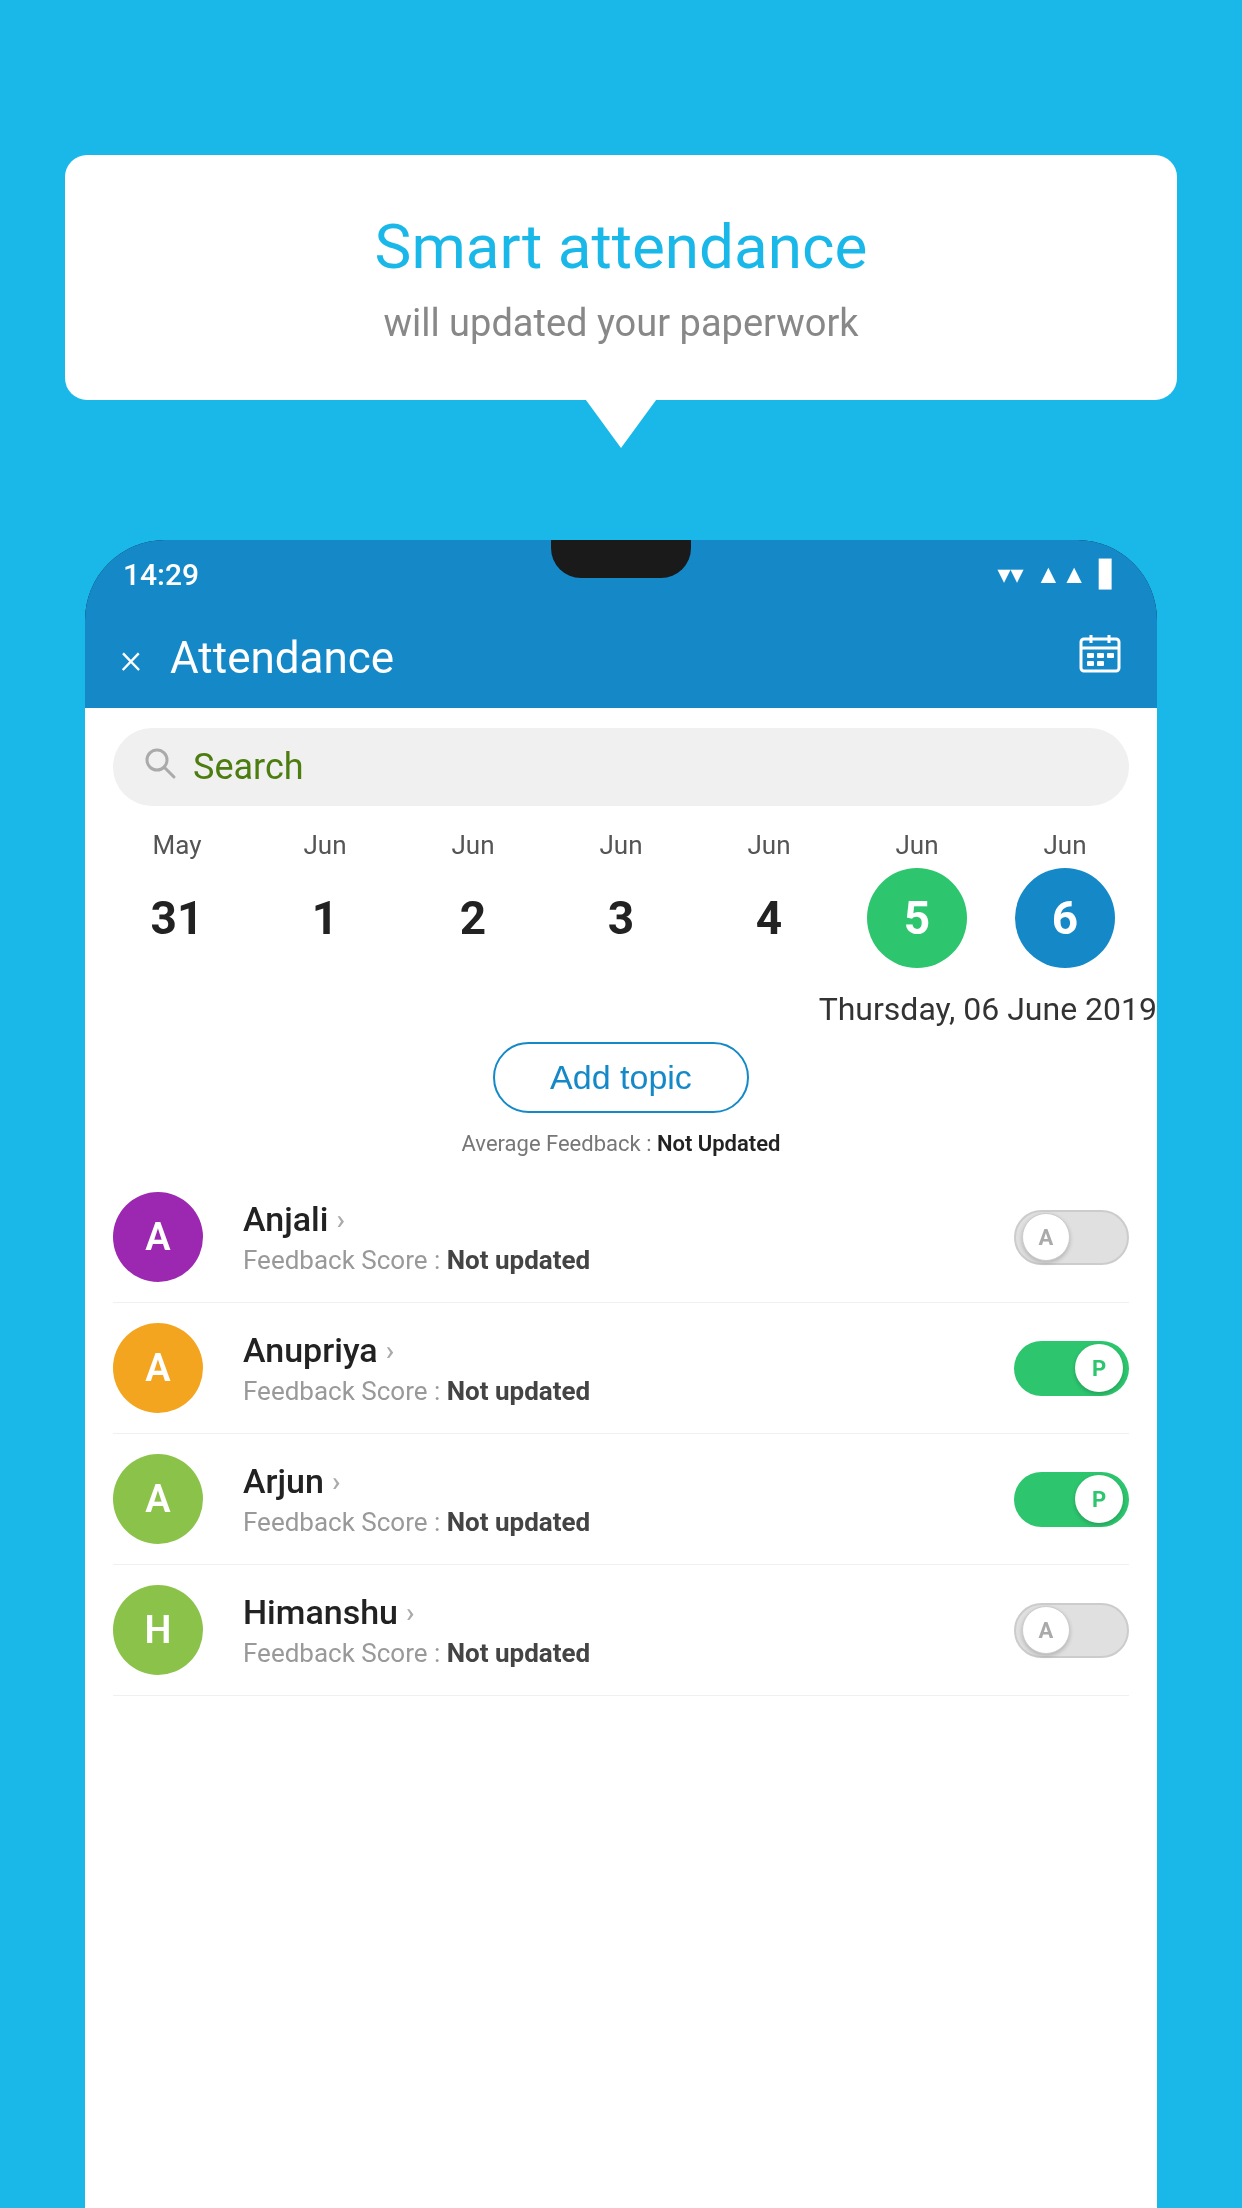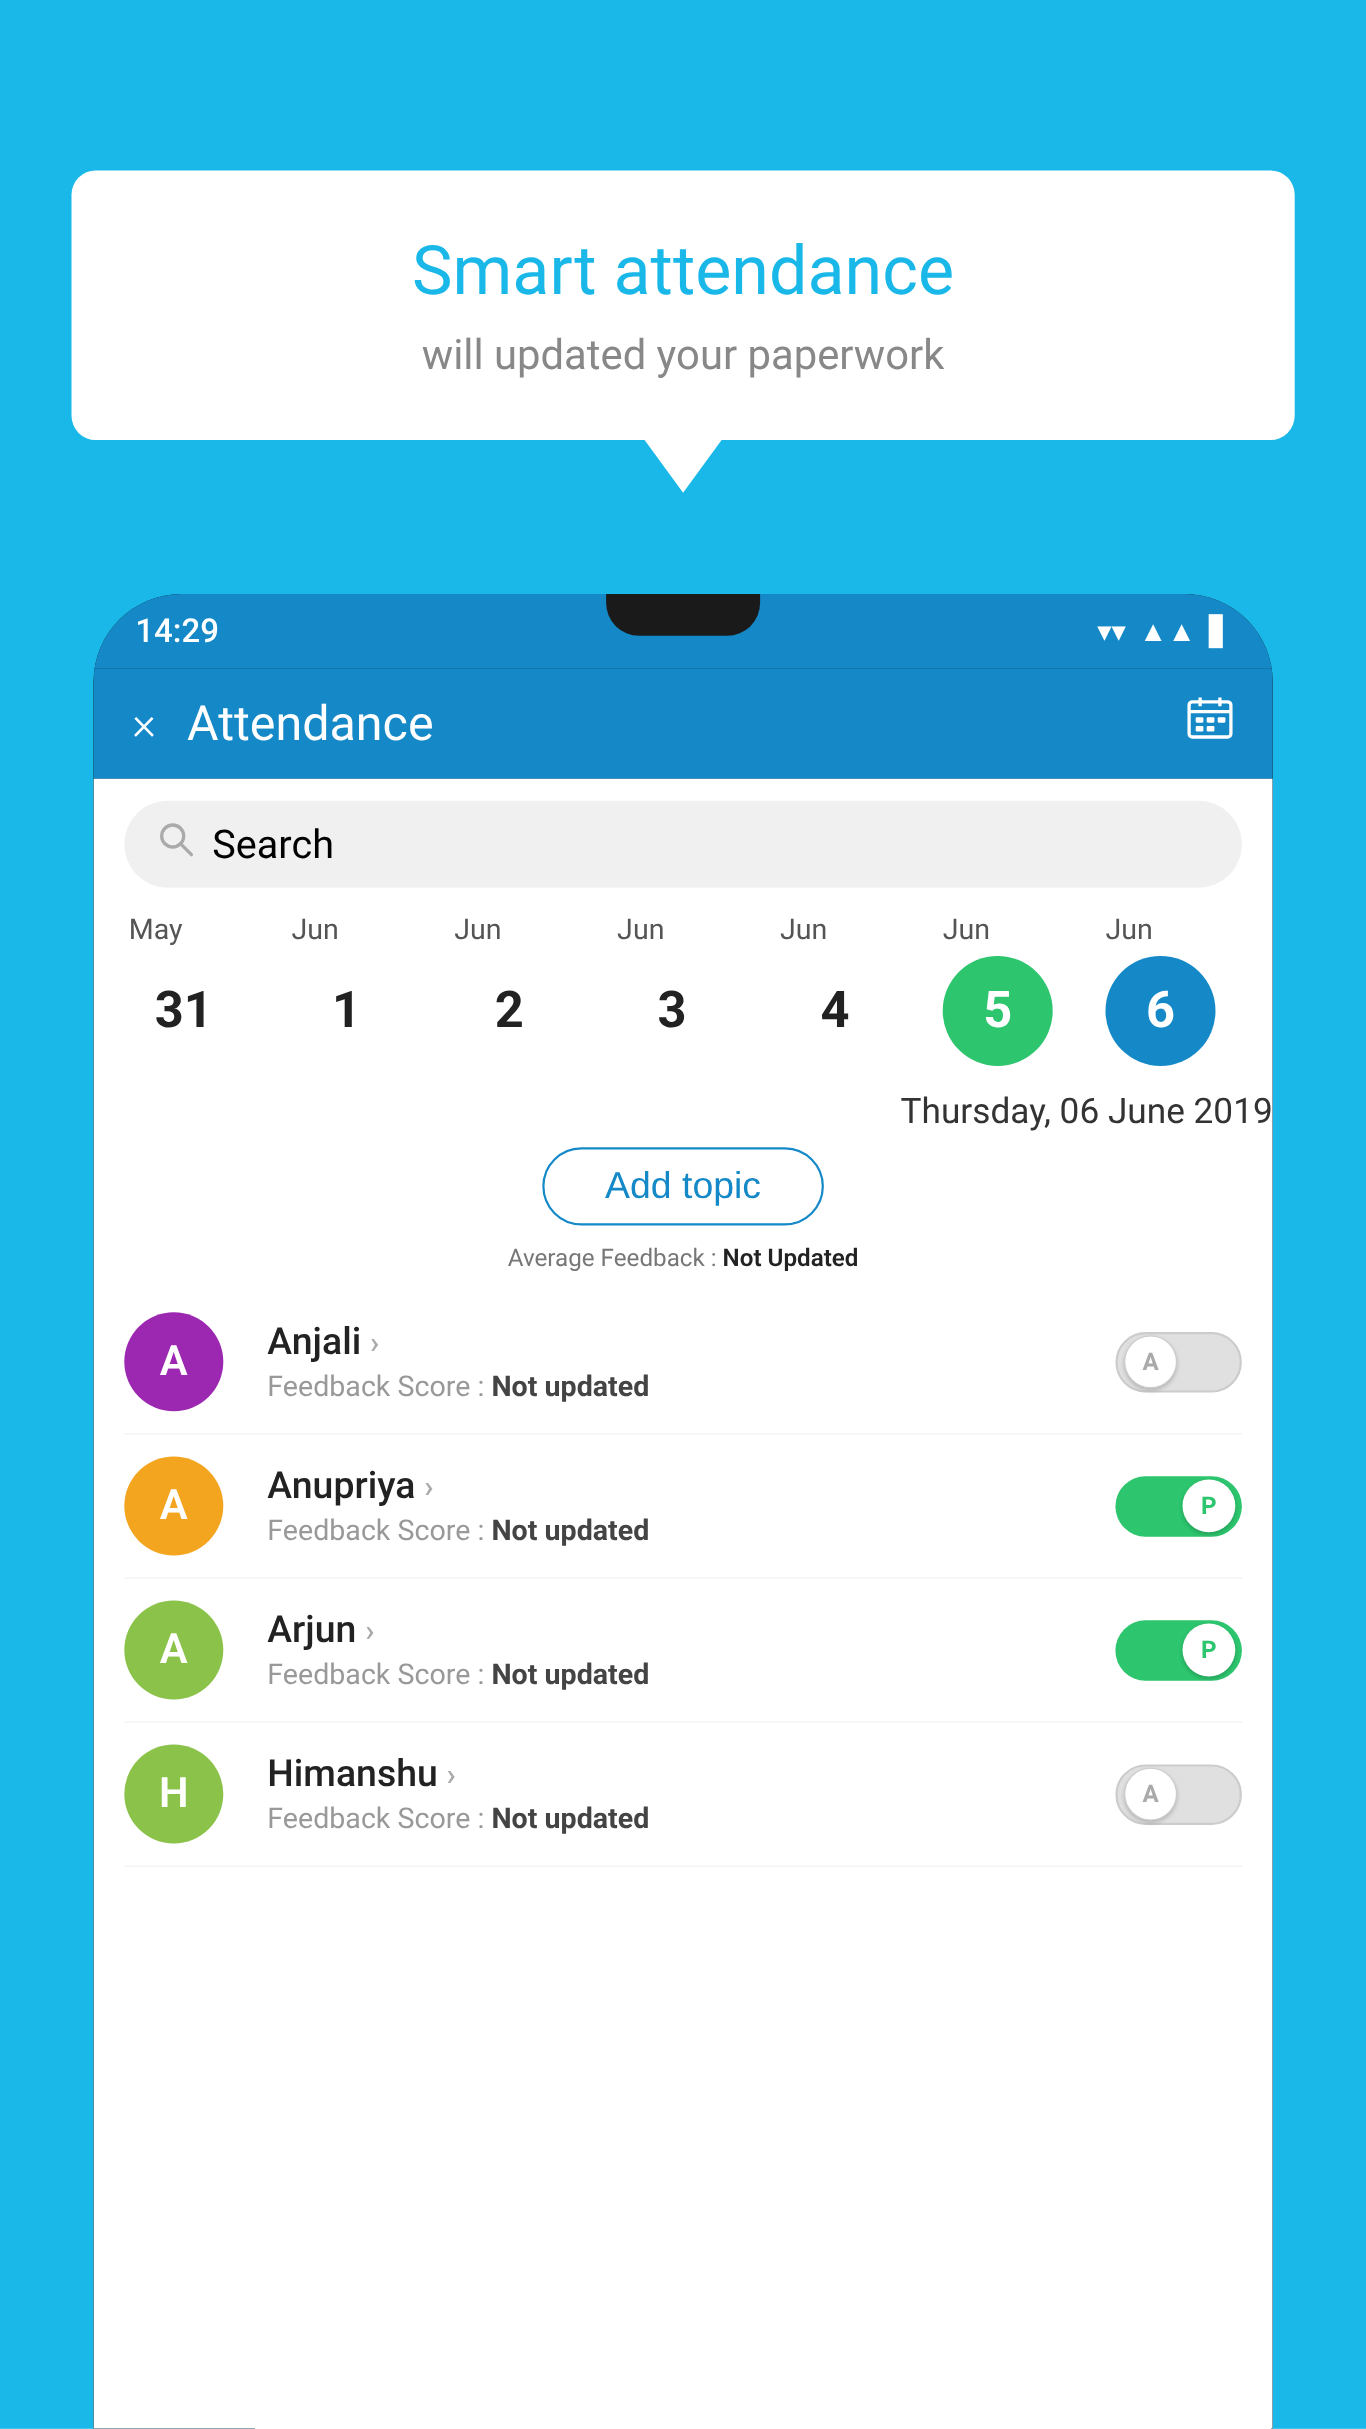--- a/index.html
+++ b/index.html
@@ -155,35 +155,35 @@
       padding: 18px 30px;
     }
 
     .search-icon {
       color: #888;
       font-size: 34px;
       margin-right: 16px;
     }
 
     .search-text {
-      color: #000000;
+      color: #4d7c0f;
       font-size: 36px;
     }
 
     
     .calendar-row {
       display: flex;
       justify-content: space-around;
       padding: 10px 18px 0;
     }
 
     .cal-day {
       display: flex;
       flex-direction: column;
-      align-items: flex-start;
+      align-items: center;
       width: 120px;
     }
 
     .cal-month {
       color: #555;
       font-size: 26px;
       margin-bottom: 8px;
     }
 
     .cal-date {

